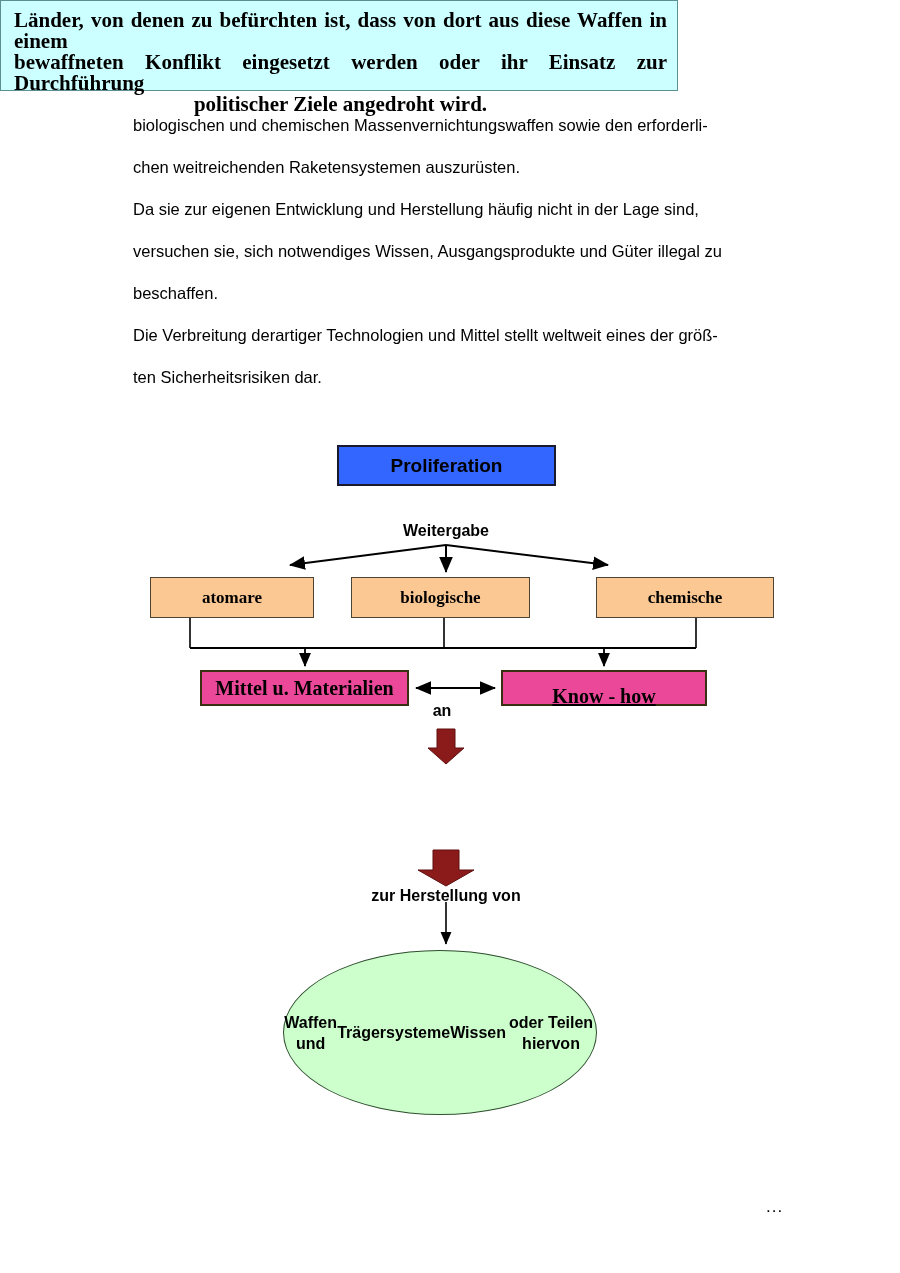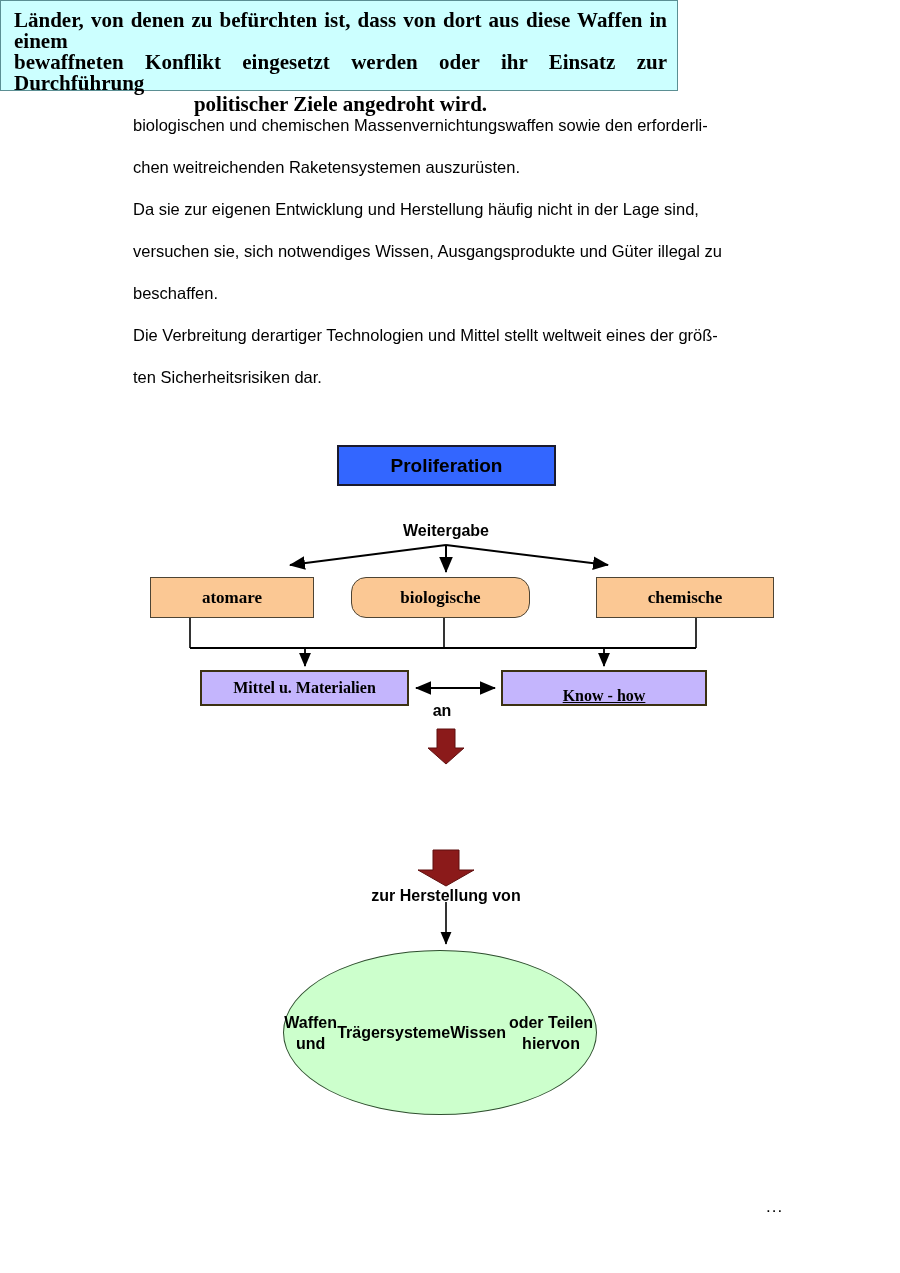--- a/index.html
+++ b/index.html
@@ -100,28 +100,28 @@
     background: #FBC894;
     border: 1px solid #4d4434;
     font-size: 17px;
     font-weight: bold;
     font-family: "Liberation Serif", serif;
     color: #000;
     height: 41px;
     top: 577px;
   }
   .box-atomare    { left: 121px; width: 164px; margin-left: 29px; }
-  .box-biologisch { left: 351px; width: 179px; border-radius: 15px; }
+  .box-biologisch { left: 351px; width: 179px; }
   .box-chemisch   { left: 596px; width: 178px; }
 
   
   .box-gold {
-    background: #c4b5fd;
+    background: #ec4899;
     border: 2px solid #3b3112;
-    font-size: 16px;
+    font-size: 20px;
     font-weight: bold;
     font-family: "Liberation Serif", serif;
     color: #000;
     height: 36px;
     top: 670px;
   }
   .box-mittel { left: 200px; width: 209px; }
   .box-know   { left: 501px; width: 206px; }
   .box-know .underlined { text-decoration: underline; margin-top: 16px; }
 

